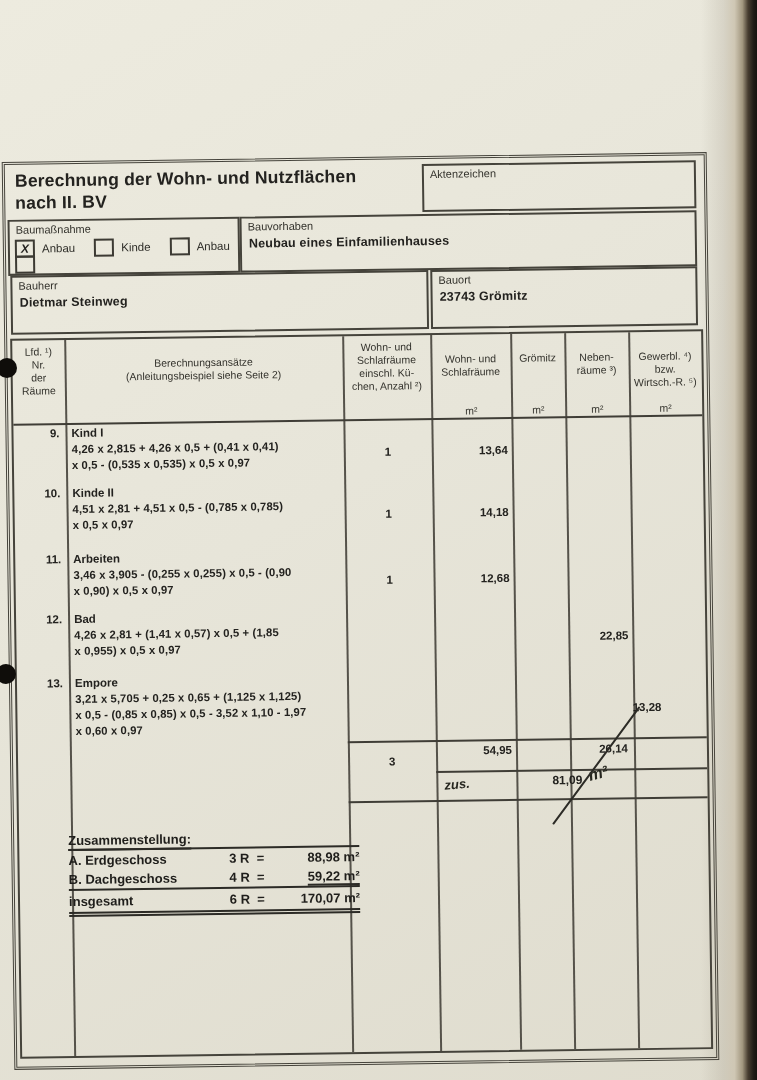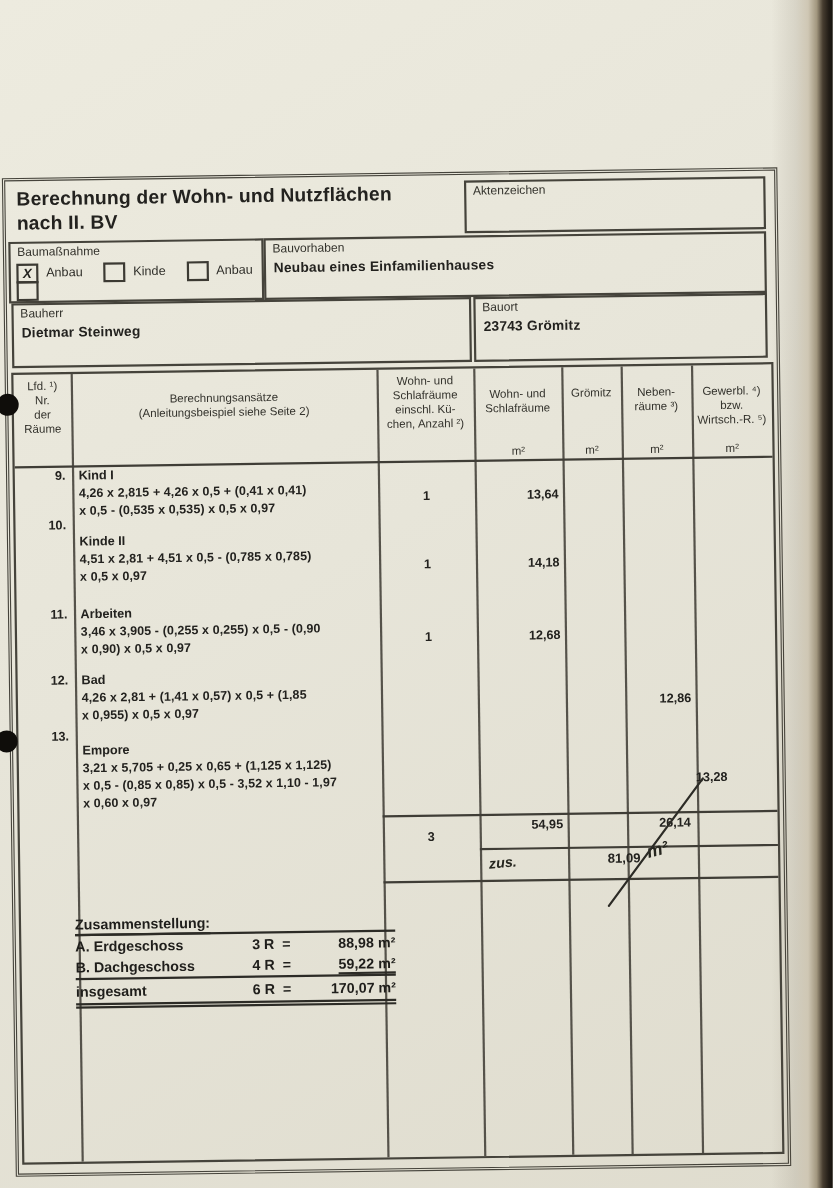--- a/index.html
+++ b/index.html
@@ -149,41 +149,41 @@
         <span class="hdr-unit">m²</span>
       </div>
 
       <div class="nr" style="top:87px;">9.</div>
       <div class="rowname" style="top:87px;">Kind I</div>
       <div class="formula" style="top:101px;">4,26 x 2,815 + 4,26 x 0,5 + (0,41 x 0,41)
 x 0,5 - (0,535 x 0,535) x 0,5 x 0,97</div>
       <div class="anz" style="top:110px;">1</div>
       <div class="cellnum" style="left:418px;top:110px;width:76px;">13,64</div>
 
-      <div class="nr" style="top:132px;">10.</div>
+      <div class="nr" style="top:147px;">10.</div>
       <div class="rowname" style="top:147px;">Kinde II</div>
       <div class="formula" style="top:161px;">4,51 x 2,81 + 4,51 x 0,5 - (0,785 x 0,785)
 x 0,5 x 0,97</div>
       <div class="anz" style="top:172px;">1</div>
       <div class="cellnum" style="left:418px;top:172px;width:76px;">14,18</div>
 
       <div class="nr" style="top:213px;">11.</div>
       <div class="rowname" style="top:213px;">Arbeiten</div>
       <div class="formula" style="top:227px;">3,46 x 3,905 - (0,255 x 0,255) x 0,5 - (0,90
 x 0,90) x 0,5 x 0,97</div>
       <div class="anz" style="top:238px;">1</div>
       <div class="cellnum" style="left:418px;top:238px;width:76px;">12,68</div>
 
       <div class="nr" style="top:273px;">12.</div>
       <div class="rowname" style="top:273px;">Bad</div>
       <div class="formula" style="top:287px;">4,26 x 2,81 + (1,41 x 0,57) x 0,5 + (1,85
 x 0,955) x 0,5 x 0,97</div>
-      <div class="cellnum" style="left:552px;top:297px;width:60px;">12,86</div>
-
-      <div class="nr" style="top:324px;">13.</div>
+      <div class="cellnum" style="left:552px;top:297px;width:60px;">22,85</div>
+
+      <div class="nr" style="top:337px;">13.</div>
       <div class="rowname" style="top:337px;">Empore</div>
       <div class="formula" style="top:351px;">3,21 x 5,705 + 0,25 x 0,65 + (1,125 x 1,125)
 x 0,5 - (0,85 x 0,85) x 0,5 - 3,52 x 1,10 - 1,97
 x 0,60 x 0,97</div>
       <div class="cellnum" style="left:584px;top:369px;width:60px;">13,28</div>
 
       <div class="hline" style="left:330px;top:405px;width:359px;height:2px;"></div>
       <div class="anz" style="top:420px;">3</div>
       <div class="cellnum" style="left:418px;top:410px;width:76px;">54,95</div>
       <div class="cellnum" style="left:552px;top:410px;width:58px;">26,14</div>

